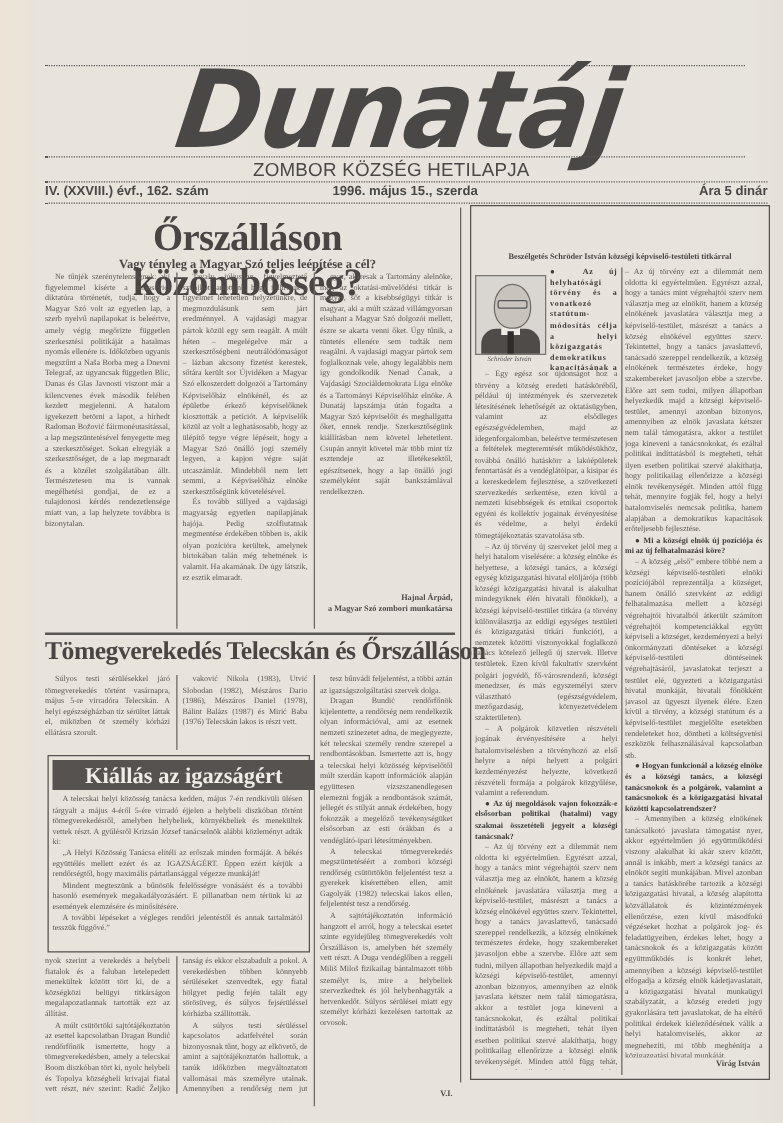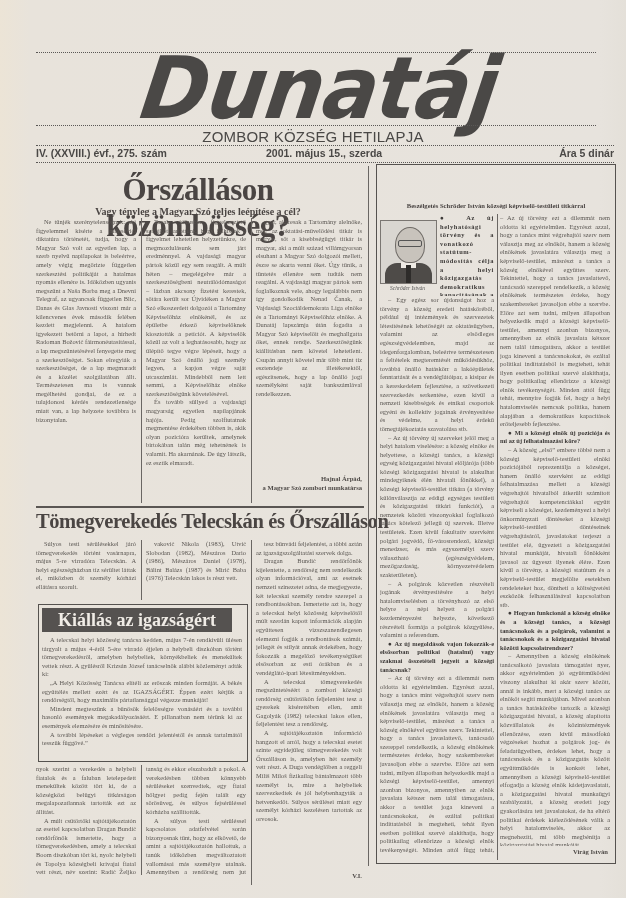--- a/index.html
+++ b/index.html
@@ -39,21 +39,21 @@
   .cols p { margin: 0; text-indent: 8px; }
   .vrule { position: absolute; width: 0; border-left: 1px solid #6a6663; }
   .hrule { position: absolute; height: 0; border-top: 1px solid #6a6663; }
   .hrule.thick { border-top: 2px solid #5a5653; }
   .signature { position: absolute; font-size: 6.6px; line-height: 8.6px; text-align: right; font-weight: bold; color: #4f4b48; }
 
   .headline2 { position: absolute; left: 36px; top: 510px; width: 326px; text-align: center;
     font-size: 20.5px; font-weight: bold; color: #4a4543; letter-spacing: -0.4px; white-space: nowrap; }
 
   .boxed { position: absolute; border: 1px solid #55524f; }
-  .kiallas-title { position: absolute; left: 42px; top: 608px; width: 190px; height: 24px;
+  .kiallas-title { position: absolute; left: 42px; top: 608px; width: 210px; height: 24px;
     background: #555250; color: #f0ece6; text-align: center; font-size: 18px; font-weight: bold; line-height: 24px; }
 
   .right-box { position: absolute; left: 376px; top: 164px; width: 238px; height: 698px; border: 1px solid #55524f; }
   .headline3 { position: absolute; left: 380px; top: 168px; width: 232px; text-align: center;
     font-size: 19.5px; font-weight: bold; color: #4a4543; letter-spacing: -0.3px; white-space: nowrap; }
   .subhead3 { position: absolute; left: 380px; top: 202px; width: 232px; text-align: center;
     font-size: 6.6px; font-weight: bold; color: #4a4543; white-space: nowrap; }
   .photo { position: absolute; left: 380px; top: 220px; width: 55px; height: 62px; background: #d9d6d1; border: 1px solid #7a7672; overflow: hidden; }
   .photo .head { position: absolute; left: 14px; top: 6px; width: 28px; height: 34px; border-radius: 50% 50% 45% 45%; background: #c8c3bc; border: 1px solid #6f6b67; }
   .photo .glasses { position: absolute; left: 17px; top: 19px; width: 22px; height: 5px; border: 1px solid #555; border-radius: 2px; }
@@ -67,22 +67,22 @@
 <body>
 
 <div class="page">
 
   <div class="dotline" style="left:36px; top:52px; width:560px;"></div>
   <div class="masthead-logo">Dunatáj</div>
   <div class="dotline" style="left:36px; top:125px; width:560px;"></div>
   <div class="masthead-sub">ZOMBOR KÖZSÉG HETILAPJA</div>
   <div class="dotline" style="left:36px; top:145px; width:578px;"></div>
   <div class="issuebar">
-    <span class="issue-left">IV. (XXVIII.) évf., 275. szám</span>
-    <span class="issue-center">2001. május 15., szerda</span>
+    <span class="issue-left">IV. (XXVIII.) évf., 162. szám</span>
+    <span class="issue-center">1996. május 15., szerda</span>
     <span class="issue-right">Ára 5 dinár</span>
   </div>
   <div class="dotline" style="left:36px; top:162px; width:578px;"></div>
 
   <div class="headline1">Őrszálláson közömbösség?</div>
   <div class="subhead1">Vagy tényleg a Magyar Szó teljes leépítése a cél?</div>
   <div class="cols" style="left:36px; top:218px; width:100px; height:285px; overflow:hidden;">
     <p>Ne tűnjék szerénytelenségnek: aki figyelemmel kísérte a milosevići diktatúra történetét, tudja, hogy a Magyar Szó volt az egyetlen lap, a szerb nyelvű napilapokat is beleértve, amely végig megőrizte független szerkesztési politikáját a hatalmas nyomás ellenére is. Időközben ugyanis megszűnt a Naša Borba meg a Dnevni Telegraf, az ugyancsak független Blic, Danas és Glas Javnosti viszont már a kilencvenes évek második felében kezdett megjelenni. A hatalom igyekezett betörni a lapot, a hírhedt Radoman Božović fáirmonéutasítással, a lap megszüntetésével fenyegette meg a szerkesztőséget. Sokan elregyiák a szerkesztőséget, de a lap megmaradt és a közélet szolgálatában állt. Természetesen ma is vannak megélhetési gondjai, de ez a tulajdonosi kérdés rendezetlensége miatt van, a lap helyzete továbbra is bizonytalan.</p>
   </div>
   <div class="vrule" style="left:141px; top:218px; height:285px;"></div>

